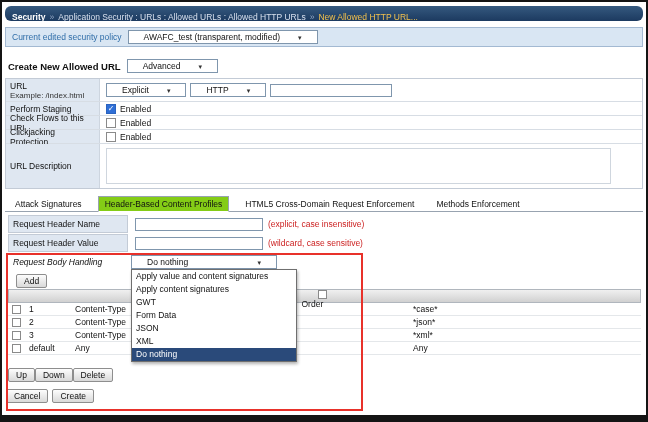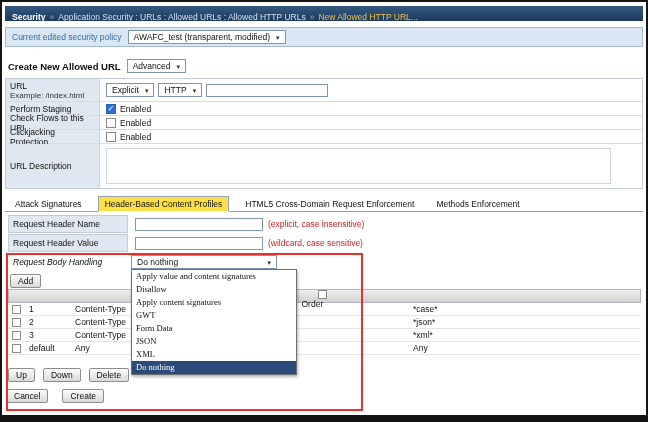--- a/index.html
+++ b/index.html
@@ -5,34 +5,34 @@
   * { margin:0; padding:0; box-sizing:border-box; }
   html,body { background:#ffffff; }
   body { font-family:"Liberation Sans","DejaVu Sans",sans-serif; font-size:9px; color:#111; }
 
   .screen { position:relative; width:648px; height:422px; background:#ffffff;
             border:2px solid #141414; border-bottom-width:7px; overflow:hidden; }
 
   
   .breadcrumb { position:absolute; left:3px; right:3px; top:4px; height:15px;
                 background:linear-gradient(#35597f,#1c3a60); color:#d7e0ee;
-                font-size:8.5px; line-height:15px; padding:4px 7px; white-space:nowrap; overflow:hidden; }
+                font-size:8.5px; line-height:15px; padding:4px 7px; white-space:nowrap; overflow:hidden;border-radius:6px; }
   .bc-section { color:#ffffff; font-weight:bold; }
   .bc-sep { color:#93a7c4; margin:0 4px; }
   .bc-current { color:#f2c14e; }
 
   
   .policy-bar { position:absolute; left:3px; right:3px; top:25px; height:20px;
                 background:#d9e6f3; border:1px solid #a3b9d2; display:flex;
                 align-items:center; gap:6px; padding:0 6px; font-size:8.5px; }
   .policy-label { color:#2f6da8; }
 
   
-  .select { background:#fff; border:1px solid #7f96ad; height:14px; padding:0 5px;
-            display:inline-flex; align-items:center; gap:6px; font-size:8.5px; cursor:default; }
+  .select { background:#fff; border:1px solid #7f96ad; height:14px; padding:0 15px;
+            display:inline-flex; align-items:center; gap:18px; font-size:8.5px; cursor:default; }
   .select .arrow { font-size:7px; color:#333; line-height:1; }
 
   
   .create-row { position:absolute; left:6px; top:57px; display:flex; align-items:center; gap:6px; }
   .create-title { font-weight:bold; font-size:9.5px; }
 
   
   .form-table { position:absolute; left:3px; right:3px; top:76px; border:1px solid #c3cbd6; background:#fff; }
   .frow { display:flex; border-bottom:1px solid #d7dde4; }
   .frow:last-child { border-bottom:none; }
@@ -47,56 +47,56 @@
   
   .cb { width:10px; height:10px; border:1px solid #8a8a8a; background:#fff; display:inline-flex;
         align-items:center; justify-content:center; font-size:8px; line-height:1; color:transparent; flex:0 0 auto; }
   .cb.checked { background:#2f6fd6; border-color:#2a63bf; color:#fff; }
   .cb.small { width:9px; height:9px; }
 
   
   .tabs { position:absolute; left:3px; right:3px; top:193px; height:17px; display:flex;
           align-items:flex-end; border-bottom:1px solid #98a3b0; padding-left:4px; gap:10px; font-size:8.5px; }
   .tab { padding:2px 6px; color:#111; cursor:default; }
-  .tab.active { background:#fde047; border:1px solid #98a3b0; border-bottom:1px solid #fff; margin-bottom:-1px; }
+  .tab.active { background:#84cc16; border:1px solid #98a3b0; border-bottom:1px solid #fff; margin-bottom:-1px; }
 
   
   .hform { position:absolute; left:6px; top:213px; }
   .hrow { display:flex; height:18px; margin-bottom:1px; align-items:stretch; }
   .hlabel { width:120px; background:#dfe7f1; border:1px solid #c3cbd6; display:flex;
             align-items:center; padding-left:4px; font-size:8.5px; }
   .hlabel.plain { background:transparent; border-color:transparent;font-style:italic; }
   .hcontent { display:flex; align-items:center; gap:5px; padding-left:7px; }
   .hinput { width:128px; }
   .hint { color:#cc2222; font-size:8.5px; }
   .body-select { width:146px; justify-content:space-between; }
 
   
   .btn { font-family:inherit; font-size:8.5px; padding:1px 7px; color:#111;
          background:linear-gradient(#fdfdfd,#d9d9d9); border:1px solid #8e8e8e; border-radius:2px; cursor:default; }
-  .add-wrap { position:absolute; left:8px; top:272px; }
-  .list-buttons { position:absolute; left:6px; top:366px; display:flex; gap:8px; }
-  .footer-buttons { position:absolute; left:4px; top:387px; display:flex; gap:14px; }
+  .add-wrap { position:absolute; left:14px; top:272px; }
+  .list-buttons { position:absolute; left:6px; top:366px; display:flex; gap:0; }
+  .footer-buttons { position:absolute; left:4px; top:387px; display:flex; gap:4px; }
 
   
   .dtable { position:absolute; left:6px; right:5px; top:287px; font-size:8.5px; }
   .dhead { display:flex; align-items:center; height:14px; border:1px solid #b0b6bd;
            background:linear-gradient(#f0f0f0,#d1d1d1);flex-direction:column; }
   .drow { display:flex; align-items:center; height:13px; background:#fff;
           border-bottom:1px solid #e4e7ea; }
   .c1 { width:21px; padding-left:4px; display:flex; align-items:center; }
   .c2 { width:46px; }
   .c3 { width:338px; white-space:nowrap; overflow:hidden; }
   .c4 { flex:1; white-space:nowrap; overflow:hidden; }
 
   
   .popup { position:absolute; left:129px; top:267px; width:166px; background:#fff;
            border:1px solid #6f6f6f; box-shadow:1px 2px 3px rgba(0,0,0,0.3);
            font-size:8.5px; z-index:10; }
-  .opt { height:13px; line-height:13px; padding:0 4px; white-space:nowrap; overflow:hidden; background:#fff;font-family:Liberation Serif, serif; }
+  .opt { height:13px; line-height:13px; padding:0 4px; white-space:nowrap; overflow:hidden; background:#fff; }
   .opt.selected { background:#2a4a7a; color:#fff; }
 
   
   .red-rect { position:absolute; left:4px; top:251px; width:357px; height:158px;
               border:2px solid #e8312a; z-index:20; pointer-events:none; }
 </style>
 </head>
 <body>
 
 <div class="screen">
@@ -260,21 +260,20 @@
     <button class="btn">Delete</button>
   </div>
 
   <div class="footer-buttons">
     <button class="btn">Cancel</button>
     <button class="btn">Create</button>
   </div>
 
   <div class="popup">
     <div class="opt">Apply value and content signatures</div>
-    <div class="opt">Disallow</div>
     <div class="opt">Apply content signatures</div>
     <div class="opt">GWT</div>
     <div class="opt">Form Data</div>
     <div class="opt">JSON</div>
     <div class="opt">XML</div>
     <div class="opt selected">Do nothing</div>
   </div>
 
   <div class="red-rect"></div>
 

